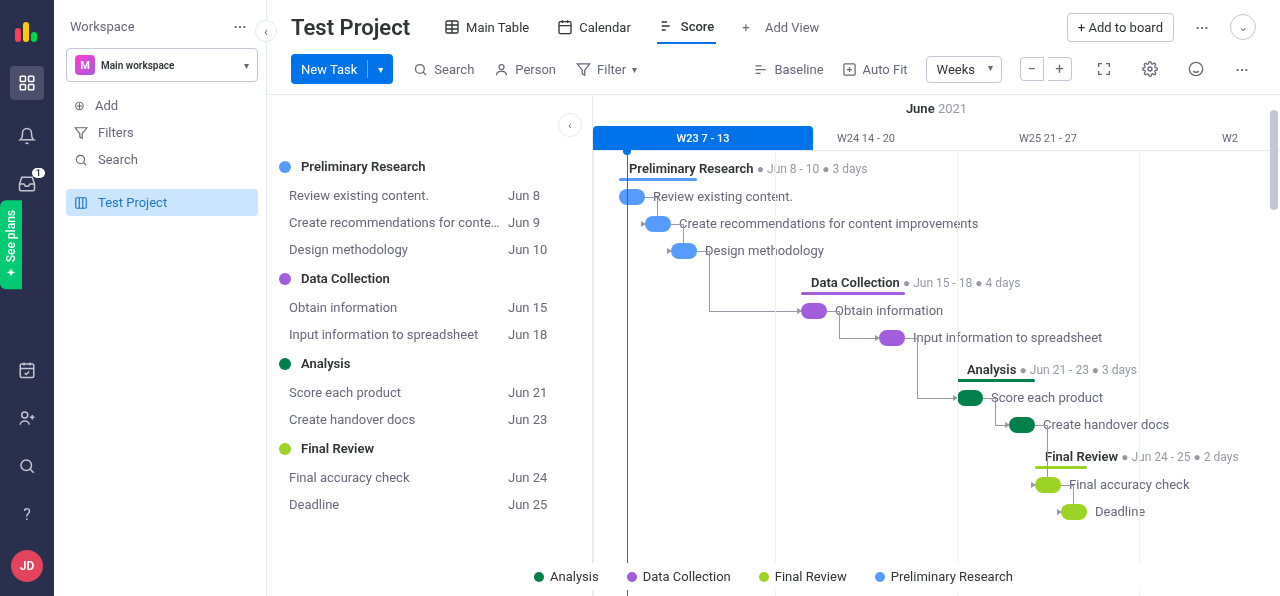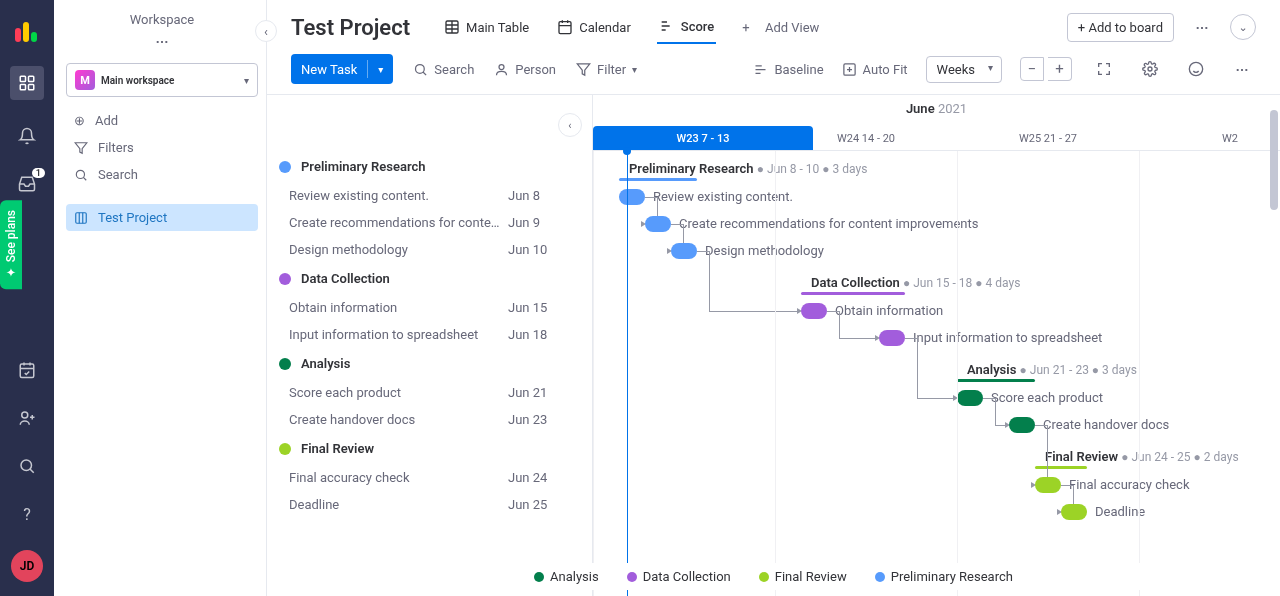--- a/index.html
+++ b/index.html
@@ -7,26 +7,26 @@
 
   
   .rail { position: absolute; left: 0; top: 0; width: 54px; height: 596px; background: #292f4c; display: flex; flex-direction: column; align-items: center; padding-top: 18px; gap: 24px; }
   .rail .logo { width: 24px; height: 24px; display: flex; gap:2px; align-items:flex-end; }
   .rail .logo span { width:6px; border-radius:3px; }
   .rail-icon { width: 24px; height: 24px; display:flex; align-items:center; justify-content:center; color:#c5c7d0; cursor:pointer; }
   .rail-icon.active { background:#4b4f6b; border-radius:4px; padding:6px; width:34px; height:34px; }
   .badge-wrap { position:relative; }
   .badge { position:absolute; top:-4px; right:-6px; background:#fff; color:#323338; border-radius:8px; font-size:9px; padding:0 4px; font-weight:600;}
   .rail-spacer { flex:1; }
-  .avatar { width:32px; height:32px; border-radius:50%; background:#e2445c; color:#000000; display:flex; align-items:center; justify-content:center; font-size:12px; font-weight:600; margin-bottom:14px;}
+  .avatar { width:32px; height:32px; border-radius:50%; background:#e2445c; color:#ffffff; display:flex; align-items:center; justify-content:center; font-size:12px; font-weight:600; margin-bottom:14px;}
   .see-plans { position:absolute; left:0; top:200px; background:#00ca72; color:#fff; writing-mode:vertical-rl; transform:rotate(180deg); padding:10px 4px; border-radius:0 6px 6px 0; font-size:12px; font-weight:500; cursor:pointer;}
 
   
   .wspanel { position:absolute; left:54px; top:0; width:213px; height:596px; border-right:1px solid #e6e9ef; padding:12px 8px 0 12px; background:#fff;}
-  .wspanel-head { display:flex; justify-content:space-between; align-items:center; margin-bottom:8px; padding:0 4px;flex-direction:column;}
+  .wspanel-head { display:flex; justify-content:space-between; align-items:center; margin-bottom:8px; padding:0 4px;}
   .wspanel-head span { color:#676879; font-size:13px;}
   .ws-select { border:1px solid #c3c6d4; border-radius:4px; padding:6px 8px; display:flex; align-items:center; gap:6px; cursor:pointer; margin-bottom:10px;}
   .ws-badge { width:20px; height:20px; border-radius:4px; background:linear-gradient(135deg,#ff3bd1,#a25ddc); color:#fff; font-size:11px; font-weight:700; display:flex; align-items:center; justify-content:center;}
   .ws-select .name { flex:1; font-weight:600; color:#323338; font-size:10px;}
   .nav-item { display:flex; align-items:center; gap:10px; padding:6px 8px; color:#676879; border-radius:4px; cursor:pointer; font-size:13px;}
   .nav-item.board { background:#cce5ff; color:#1f76c2; margin-top:16px;}
   .collapse-btn { position:absolute; right:-11px; top:20px; width:22px; height:22px; border:1px solid #e6e9ef; border-radius:50%; background:#fff; display:flex; align-items:center; justify-content:center; color:#676879; cursor:pointer;}
 
   
   .main { position:absolute; left:267px; top:0; right:0; height:596px; display:flex; flex-direction:column; }

